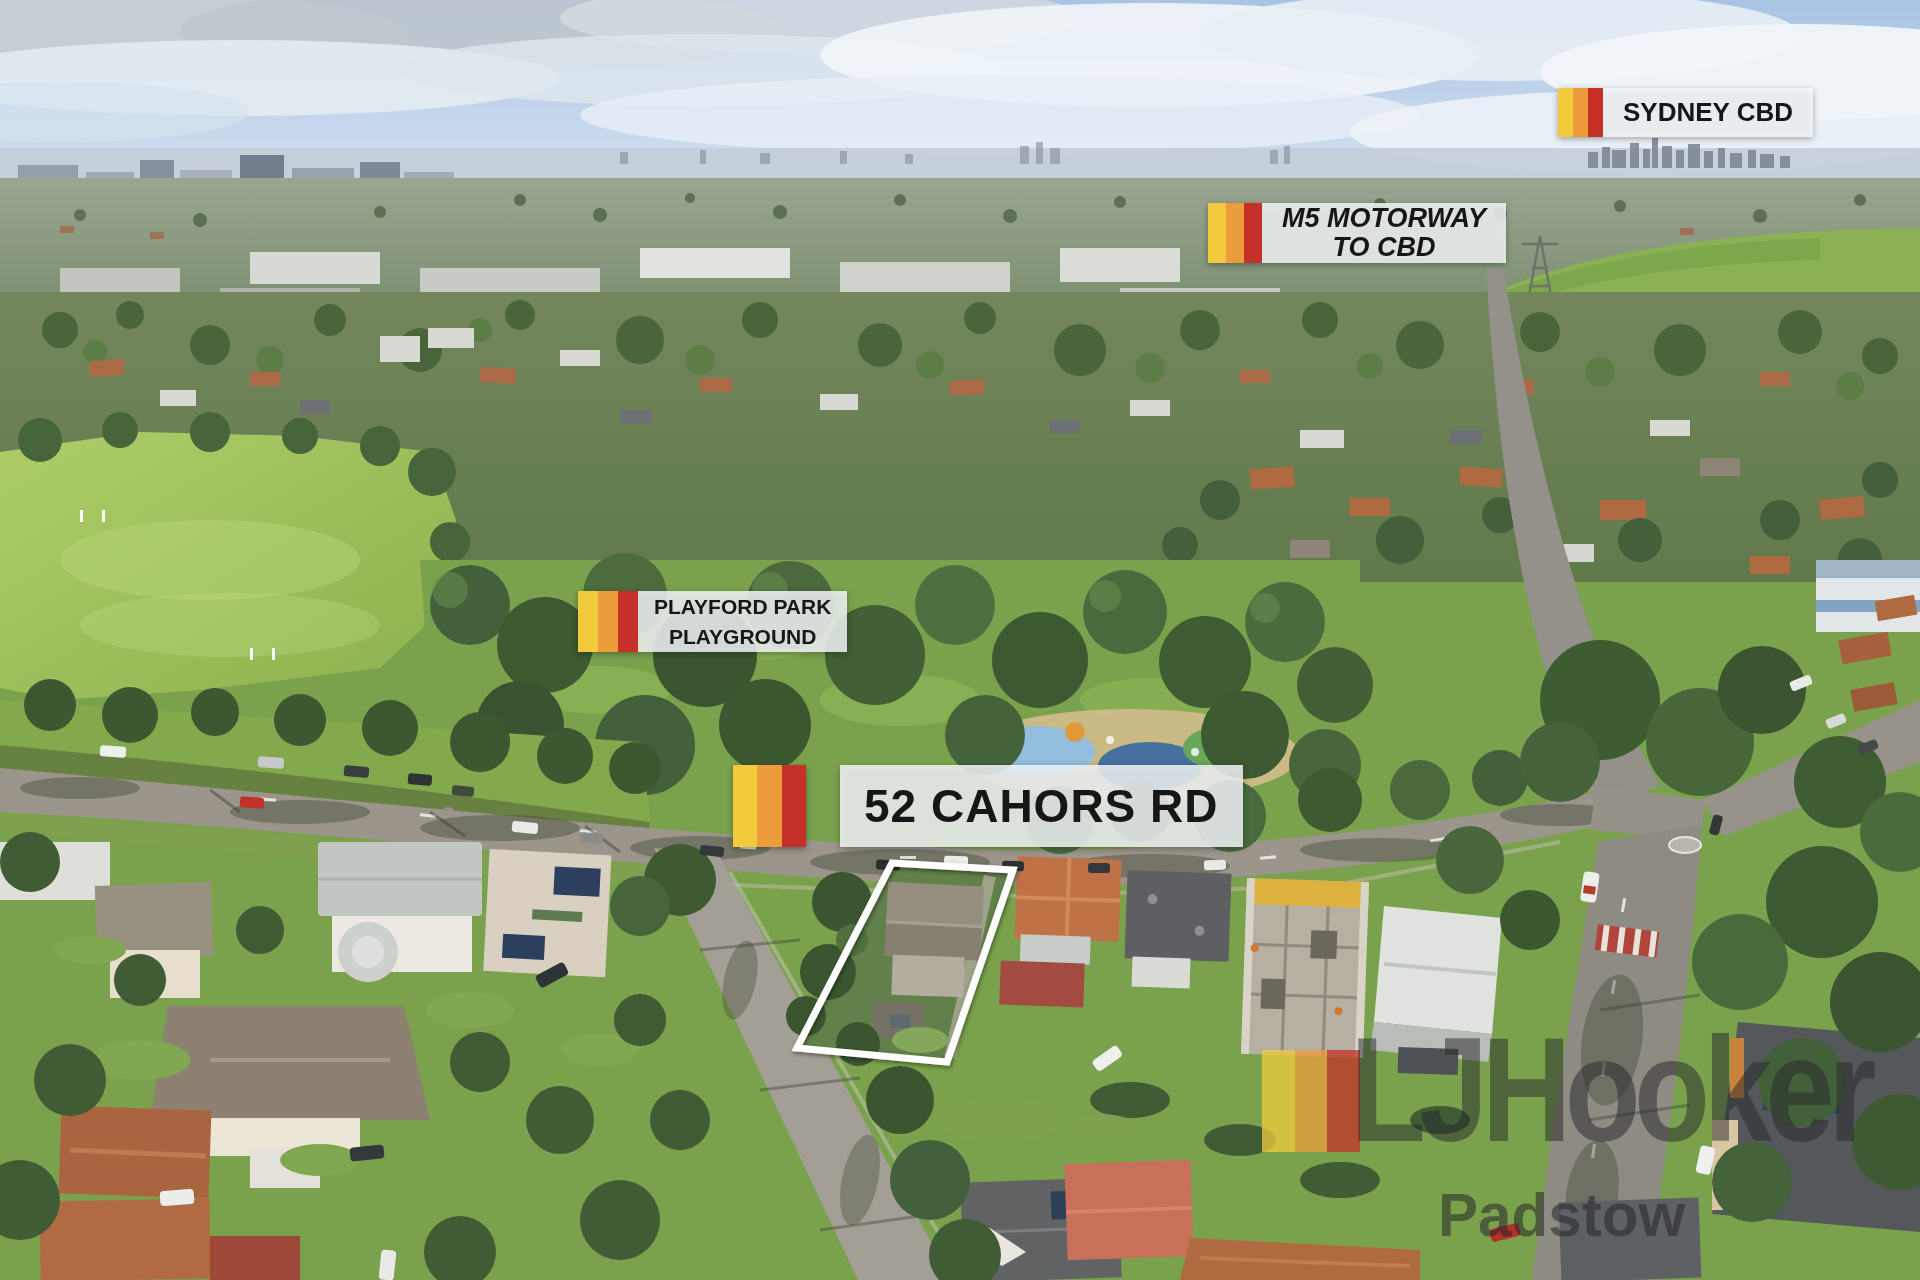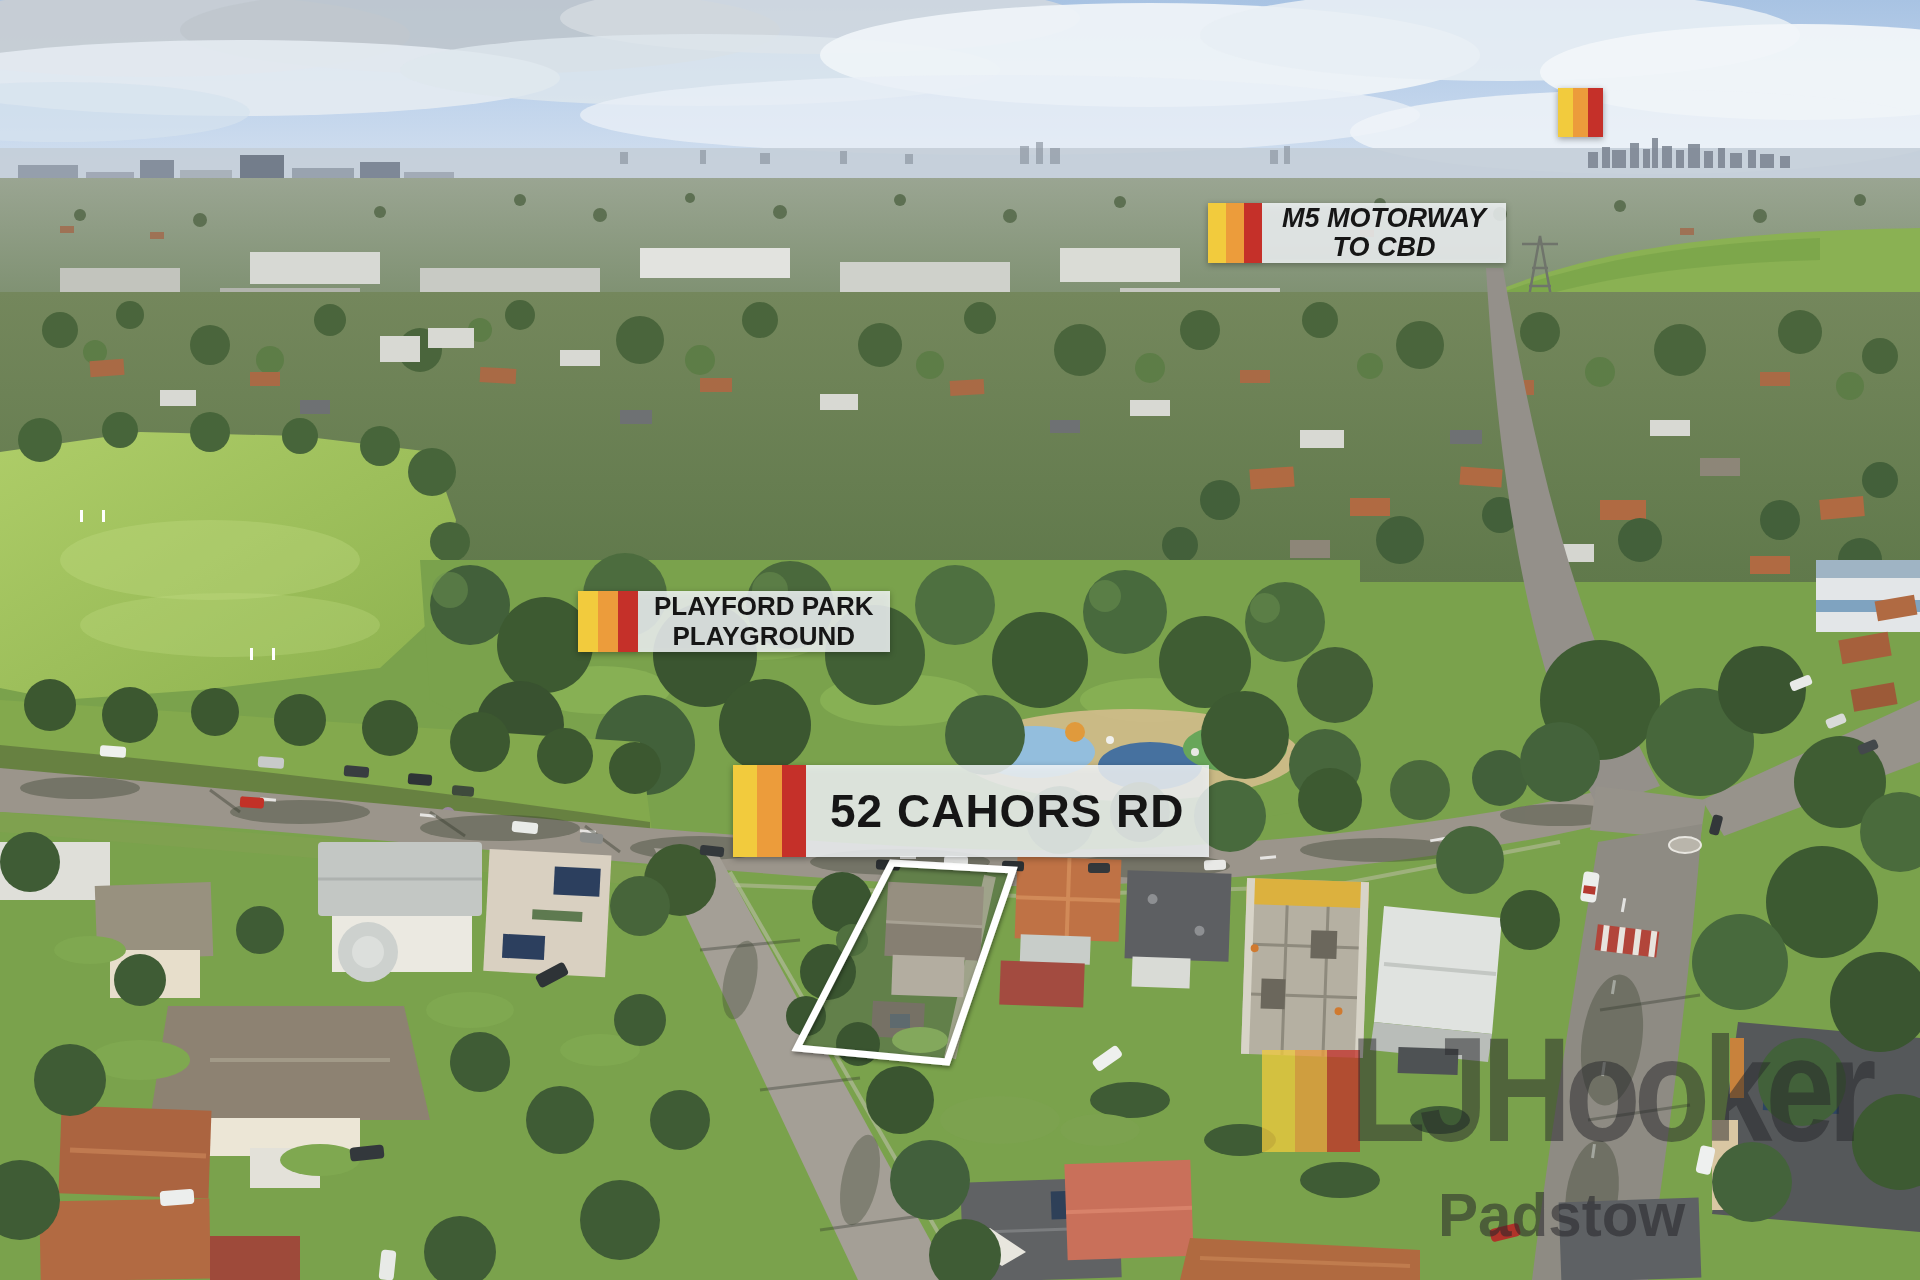--- a/index.html
+++ b/index.html
@@ -617,47 +617,50 @@
   <polygon points="892,863 1013,870 947,1062 797,1048" fill="none" stroke="#ffffff" stroke-width="7" stroke-linejoin="miter" filter="url(#ds)"></polygon>
  </g>
 </svg>
 
  <div class="map-label" style="left:1558px;top:88px;height:49px;">
    <div class="flag" style="width:45px;">
      <i class="fy"></i>
         <i class="fo"></i>
         <i class="fr"></i>
    </div>
+   <div class="label-text" style="font-size:26px;padding:0 20px;">
+     <span>SYDNEY CBD</span>
+   </div>
  </div>
 
  <div class="map-label" style="left:1208px;top:203px;height:60px;">
    <div class="flag" style="width:54px;">
      <i class="fy"></i>
         <i class="fo"></i>
         <i class="fr"></i>
    </div>
    <div class="label-text" style="font-size:27px;line-height:29px;padding:0 20px;font-style:italic;">
      <span>M5 MOTORWAY</span>
      <span>TO CBD</span>
    </div>
  </div>
 
  <div class="map-label" style="left:578px;top:591px;height:61px;">
    <div class="flag" style="width:60px;">
      <i class="fy"></i>
         <i class="fo"></i>
         <i class="fr"></i>
    </div>
-   <div class="label-text" style="font-size:26px;line-height:29.5px;padding:0 16px;">
+   <div class="label-text" style="font-size:21px;line-height:29.5px;padding:0 16px;">
      <span>PLAYFORD PARK</span>
      <span>PLAYGROUND</span>
    </div>
  </div>
 
- <div class="map-label" style="left:733px;top:765px;height:92px;">
+ <div class="map-label" style="left:733px;top:765px;height:82px;gap:34px;">
    <div class="flag" style="width:73px;">
      <i class="fy"></i>
         <i class="fo"></i>
         <i class="fr"></i>
    </div>
    <div class="label-text" style="font-size:46px;padding:0 24px;letter-spacing:1px;">
      <span>52 CAHORS RD</span>
    </div>
  </div>
 

